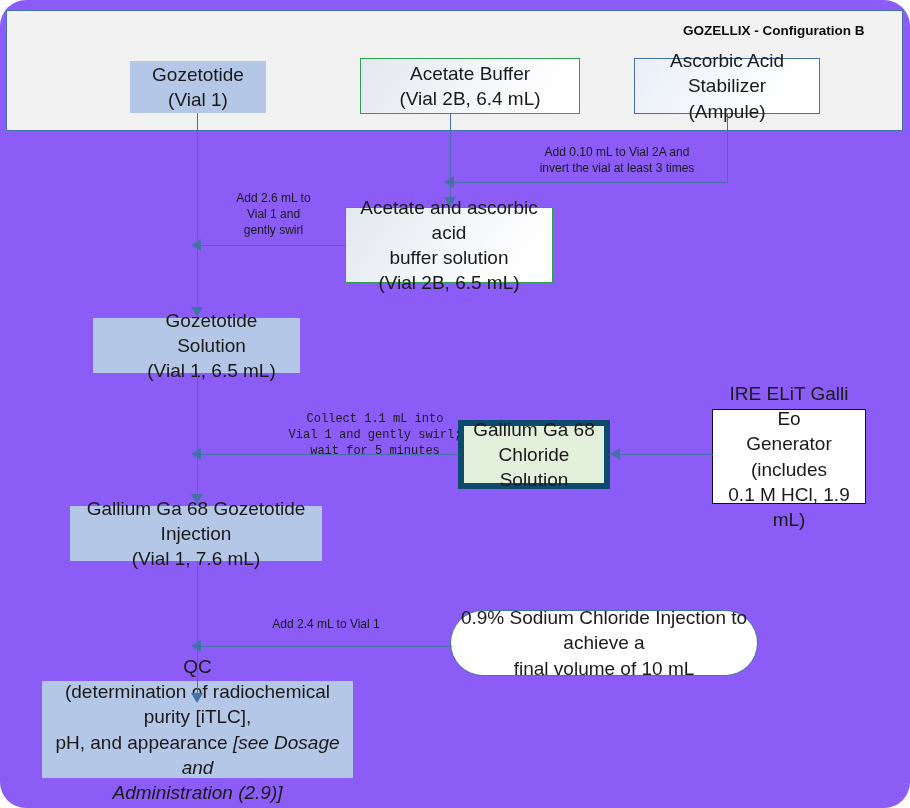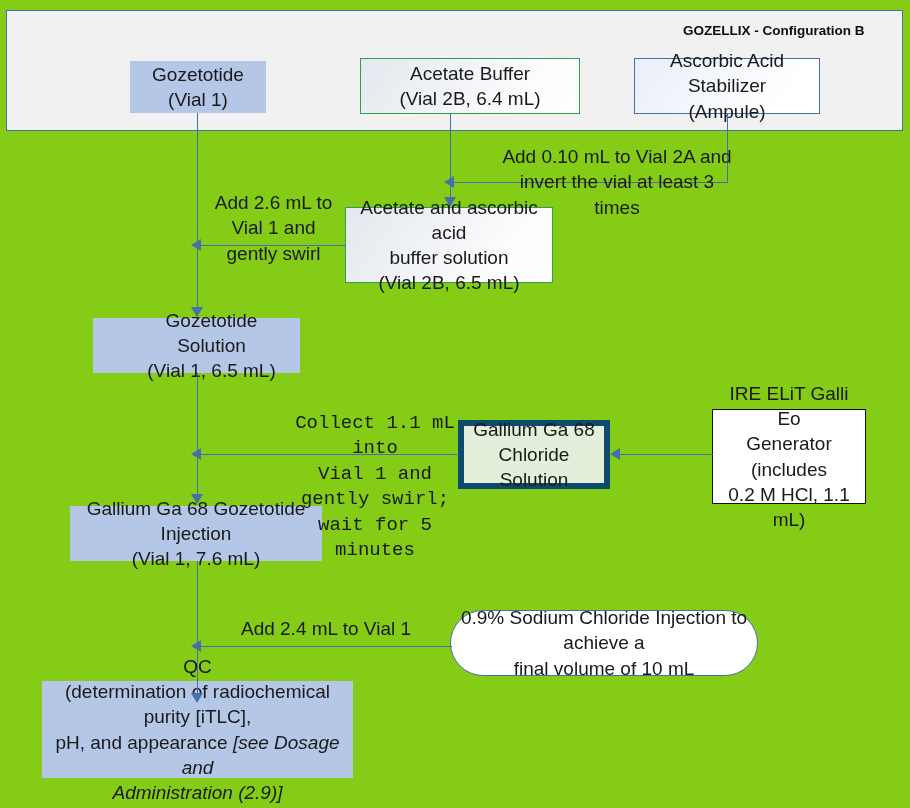--- a/index.html
+++ b/index.html
@@ -1,17 +1,17 @@
 <!DOCTYPE html>
 <html><head>
 <meta charset="utf-8">
 <style>
   html,body{margin:0;padding:0;background:#ffffff;}
   body{font-family:"Liberation Sans","DejaVu Sans",sans-serif;}
-  #canvas{position:relative;width:910px;height:808px;overflow:hidden;background:#84cc16;}
+  #canvas{position:relative;width:910px;height:808px;overflow:hidden;background:#8b5cf6;border-radius:26px;}
 
   .node{position:absolute;box-sizing:border-box;display:flex;align-items:center;
         justify-content:center;text-align:center;color:#1a1a1a;font-size:19px;
         line-height:1.32;padding:3px 6px;}
   .node .txt{display:block;width:100%;white-space:pre-line;}
 
   
   .panel{position:absolute;box-sizing:border-box;background:#f1f1f1;border:1.2px solid #4472a8;}
   .panel-title{position:absolute;font-weight:bold;font-size:13.5px;color:#0d0d0d;}
 
@@ -29,21 +29,21 @@
   .vline{position:absolute;width:0;border-left:1.6px solid #4472a8;}
   .hline{position:absolute;height:0;border-top:1.6px solid #4472a8;}
 
   .arrow-down{position:absolute;width:0;height:0;
       border-left:6.5px solid transparent;border-right:6.5px solid transparent;
       border-top:10px solid #4472a8;}
   .arrow-left{position:absolute;width:0;height:0;
       border-top:6.5px solid transparent;border-bottom:6.5px solid transparent;
       border-right:10px solid #4472a8;}
 
-  .edge-label{position:absolute;font-size:19px;color:#1a1a1a;line-height:1.34;
+  .edge-label{position:absolute;font-size:12px;color:#1a1a1a;line-height:1.34;
       text-align:center;white-space:pre-line;}
 
   .ital{font-style:italic;}
 </style>
 </head>
 <body>
 
 <div id="canvas">
 
   <div class="panel" style="left:6px;top:10px;width:897px;height:121px;"></div>
@@ -76,21 +76,21 @@
   </div>
 
   <div class="node fill-green" style="left:458px;top:420px;width:152px;height:69px;">
     <span class="txt">Gallium Ga 68
 Chloride Solution</span>
   </div>
 
   <div class="node fill-white-black" style="left:712px;top:409px;width:154px;height:95px;">
     <span class="txt">IRE ELiT Galli Eo
 Generator (includes
-0.2 M HCl, 1.1 mL)</span>
+0.1 M HCl, 1.9 mL)</span>
   </div>
 
   <div class="node fill-blue" style="left:70px;top:506px;width:252px;height:55px;">
     <span class="txt">Gallium Ga 68 Gozetotide Injection
 (Vial 1, 7.6 mL)</span>
   </div>
 
   <div class="node fill-round" style="left:450px;top:610px;width:308px;height:66px;">
     <span class="txt">0.9% Sodium Chloride Injection to achieve a
 final volume of 10 mL</span>

